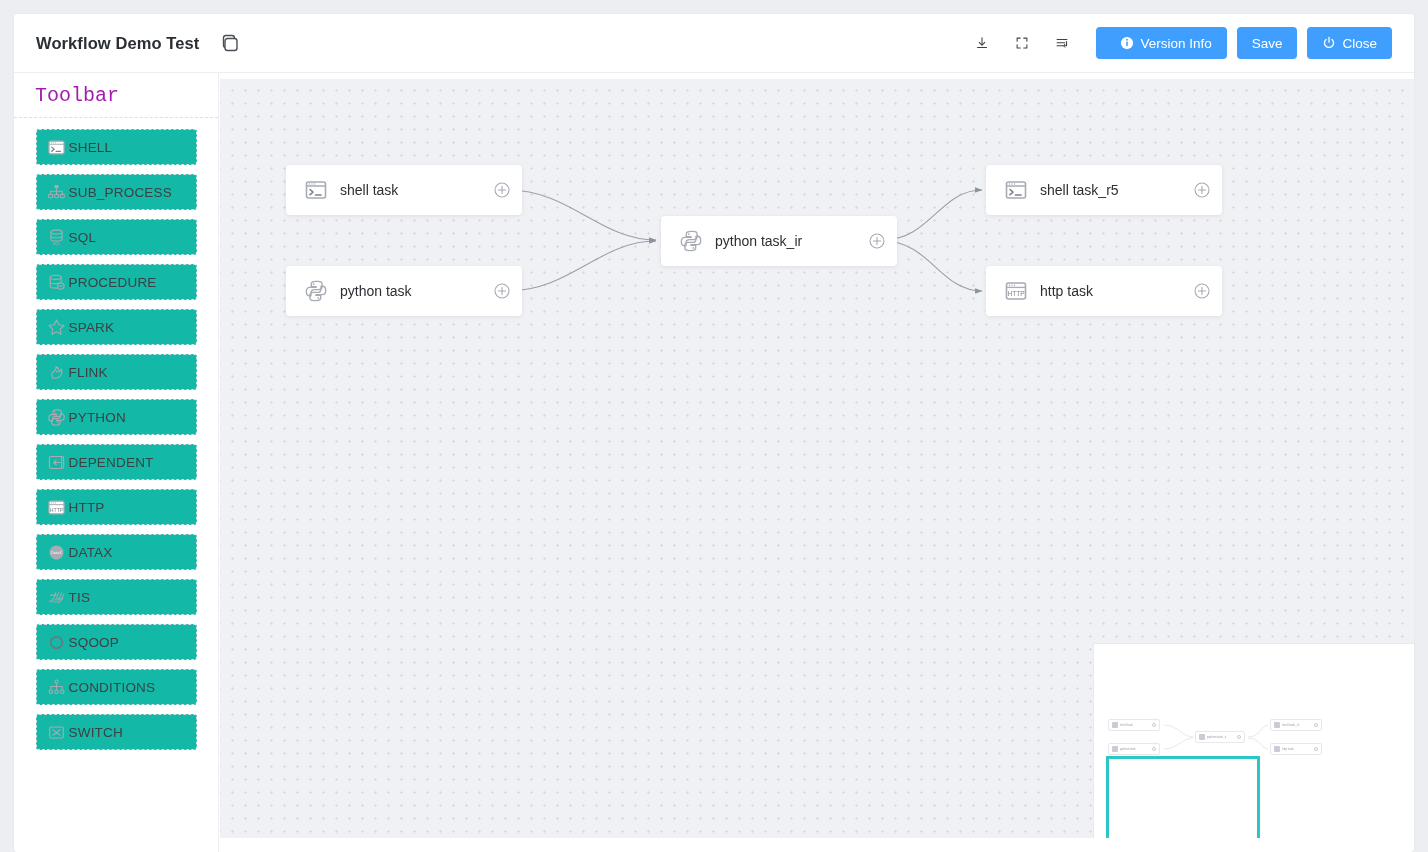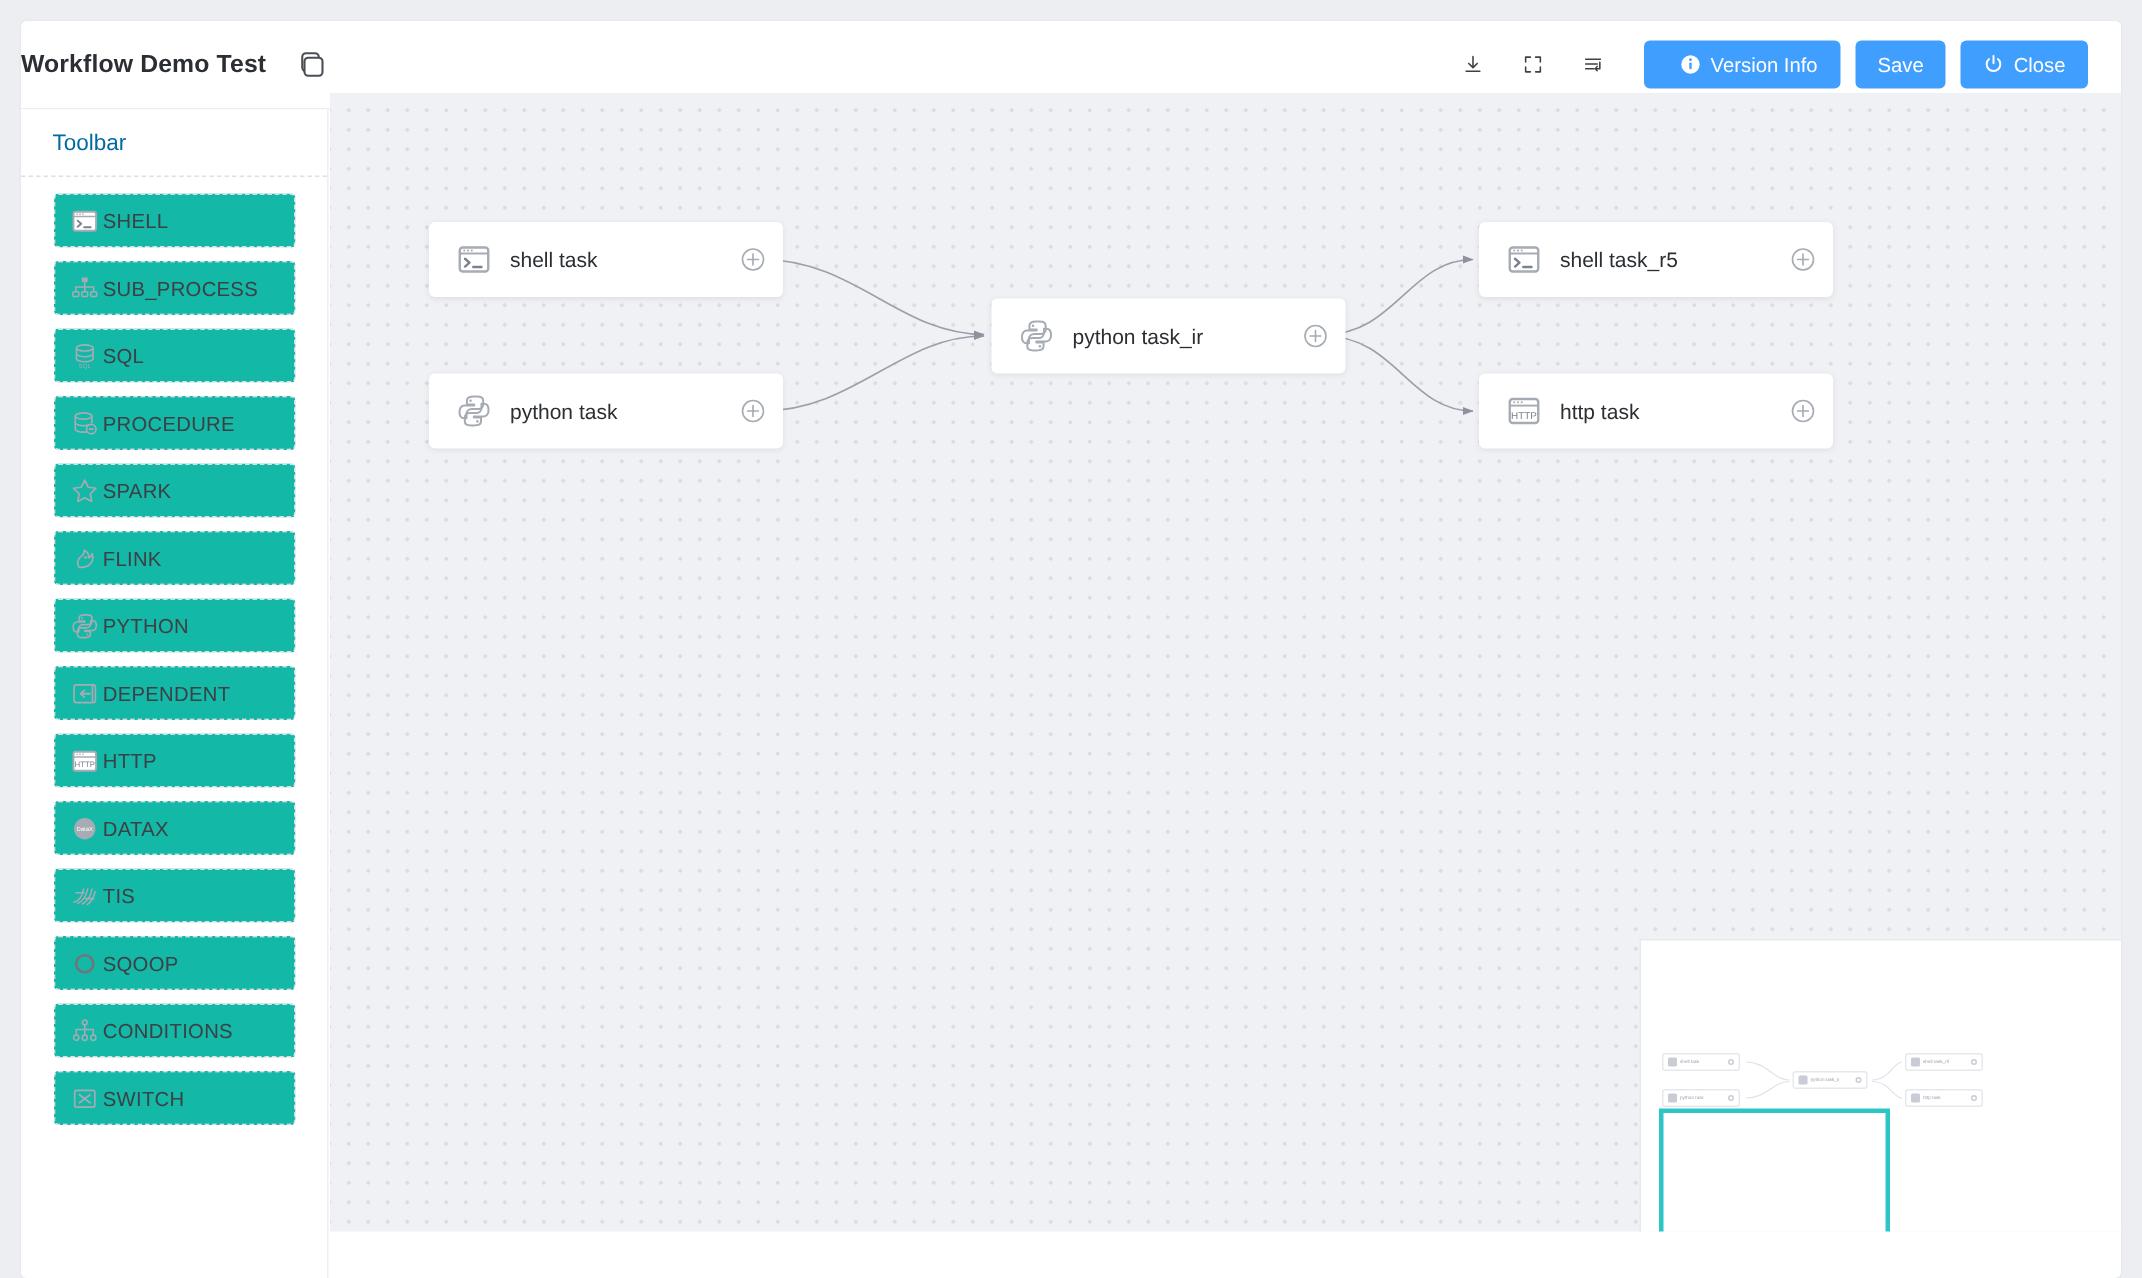--- a/index.html
+++ b/index.html
@@ -33,20 +33,21 @@
     height: 59px;
     background: #ffffff;
     border-bottom: 1px solid #eceef2;
     display: flex;
     align-items: center;
   }
 
   .title-wrap {
     display: flex;
     align-items: center;
+    padding-left: 22px;
     gap: 22px;
   }
 
   .page-title {
     font-size: 16.5px;
     font-weight: bold;
     color: #2b2f33;
     letter-spacing: 0.1px;
   }
 
@@ -105,23 +106,24 @@
     background: #ffffff;
     border-right: 1px solid #eceef2;
     overflow: hidden;
   }
 
   .sidebar-head {
     height: 45px;
     display: flex;
     align-items: center;
     padding-left: 21px;
-    font-size: 15px;
-    color: #0369a1;
+    font-size: 20px;
+    color: #a21caf;
     border-bottom: 1px dashed #dcdfe6;
+    font-family: Liberation Mono, monospace;
   }
 
   .sidebar-list { padding: 11px 0 0 0; }
 
   .tool-item {
     width: 161px;
     height: 36px;
     margin: 0 auto 9px auto;
     border: 1px dashed #d8dce3;
     border-radius: 3px;
@@ -142,21 +144,21 @@
 
   .tool-label {
     font-size: 13.5px;
     color: #3c4146;
     letter-spacing: 0.2px;
   }
 
   
   .canvas {
     position: absolute;
-    left: 206px; top: 48px;
+    left: 206px; top: 65px;
     width: 1194px;
     height: 759px;
     background-color: #f0f1f5;
     background-image:
       radial-gradient(circle, #d9dce3 1.1px, transparent 1.2px);
     background-size: 13px 13px;
     background-position: 6px 5px;
     overflow: hidden;
   }
 

